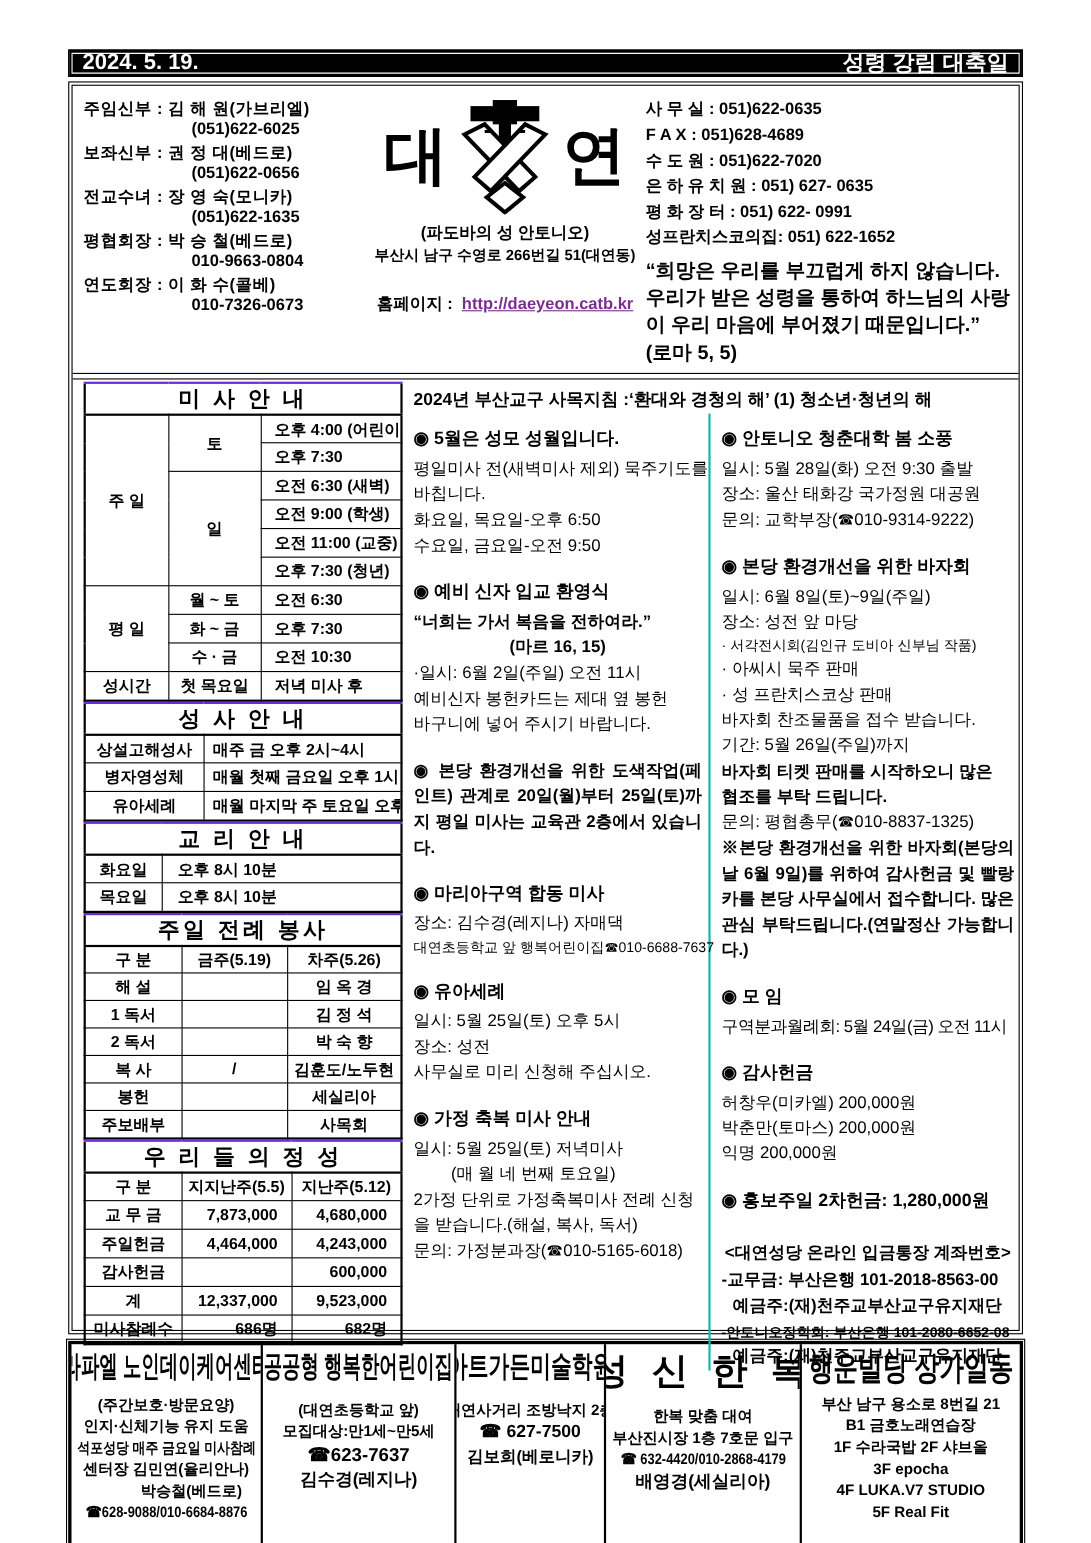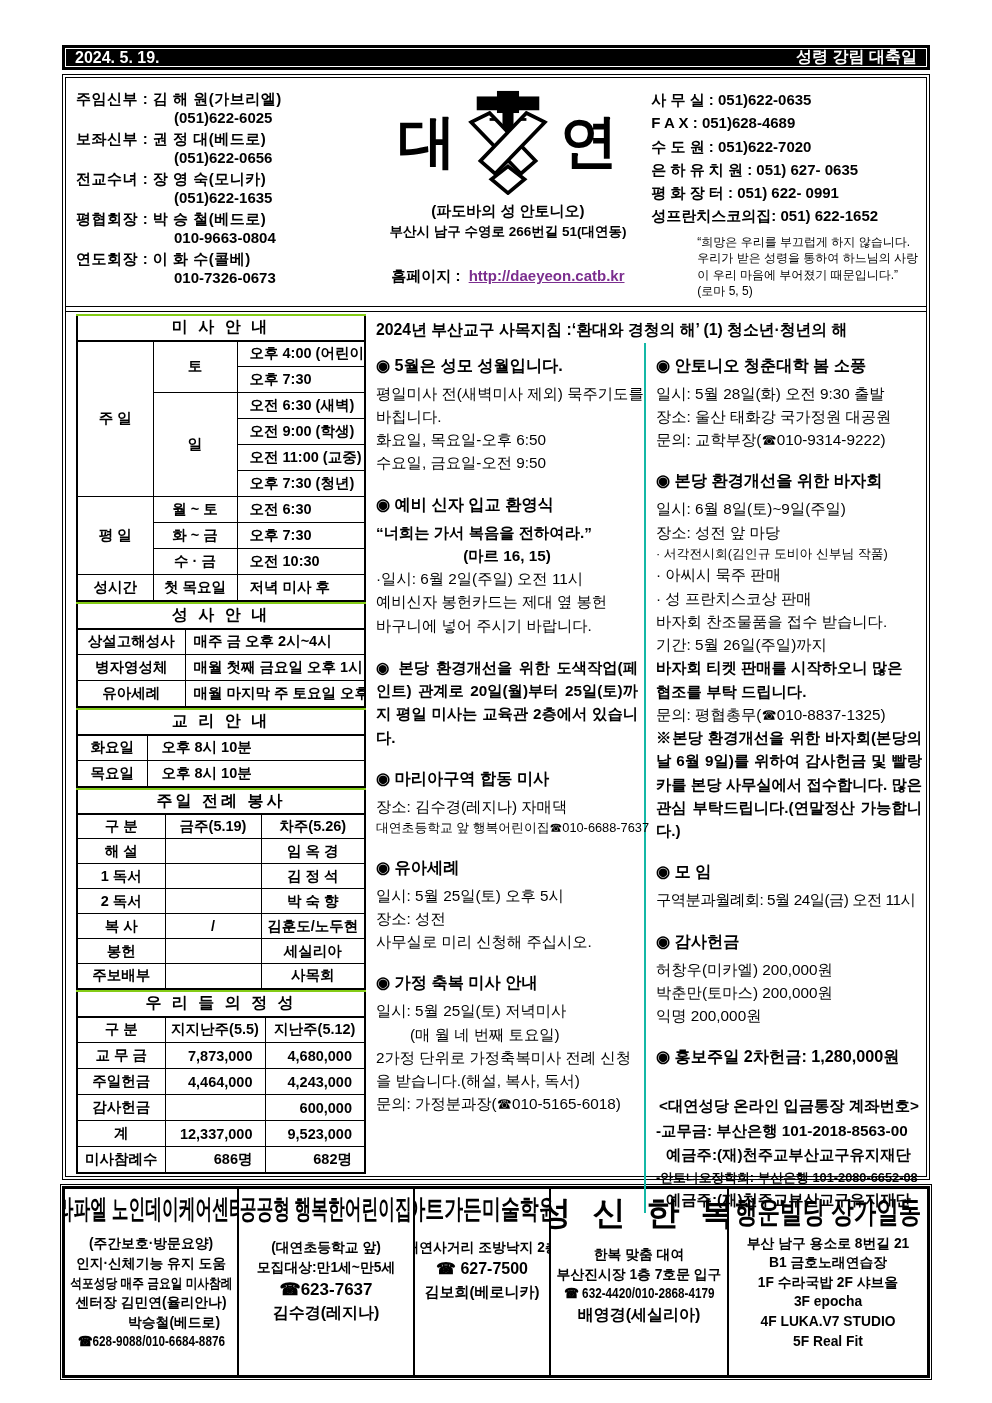--- a/index.html
+++ b/index.html
@@ -4,21 +4,21 @@
 <style>
   * { box-sizing: border-box; margin: 0; padding: 0; }
   html,body { width: 992px; background:#fff; }
   body { height: 1403px; position: relative; font-family: "Liberation Sans", sans-serif; color:#000; }
   .sheet { position:absolute; left:62px; top:45px; width:868px; }
 
   
   .topbar { height:25px; background:#000; color:#fff; border:1px solid #000;
             box-shadow: inset 0 0 0 2px #000, inset 0 0 0 3px #fff;
             display:flex; justify-content:space-between; align-items:center;
-            padding:0 12px; font-size:16px; font-weight:bold; }
+            padding:0 12px; font-size:20px; font-weight:bold; }
 
   
   .main-box { margin-top:4px; border:4px double #000; background:#fff; }
 
   
   .header-sec { display:flex; padding:8px 6px 6px 10px; min-height:168px; border-bottom:1px solid #000; }
   .clergy-block { width:300px; padding-top:4px; }
   .clergy-item { margin-bottom:4px; }
   .c-line1 { font-size:15px; font-weight:bold; letter-spacing:0.5px; }
   .c-line2 { font-size:15px; font-weight:bold; padding-left:98px; }
@@ -28,31 +28,31 @@
   .logo-char { font-size:58px; font-weight:900; line-height:1; font-family:"Liberation Serif", serif; }
   .logo-svg { width:92px; height:106px; margin:0 6px; }
   .logo-sub { font-size:15px; font-weight:bold; margin-top:6px; }
   .logo-addr { font-size:13.5px; font-weight:bold; margin-top:2px; white-space:nowrap; }
   .home-line { font-size:15px; font-weight:bold; margin-top:26px; }
   .home-url { color:#7b2e8e; text-decoration:underline; font-weight:bold; margin-left:4px; }
 
   .contacts-block { flex:1; padding:2px 2px 0 6px; }
   .contact-line { font-size:15px; font-weight:bold; line-height:1.55; white-space:nowrap; }
   .quote { margin-top:6px; }
-  .quote-line { font-size:12px; font-weight:normal; line-height:1.38; white-space:nowrap;margin-left:46px; }
+  .quote-line { font-size:18px; font-weight:bold; line-height:1.38; white-space:nowrap; }
 
   
   .content-sec { display:flex; margin-top:4px; border-top:1px solid #000; height:865px; }
   .left-col { width:302px; flex:none; padding:2px 0 0 10px; }
 
   table { border-collapse:collapse; width:290px; table-layout:fixed; }
   td { border:1px solid #000; font-size:14.5px; font-weight:bold; text-align:center;
        padding:0 2px; white-space:nowrap; overflow:hidden; }
   .tbl { border:2px solid #000; }
-  .ttl td { border-top:2px solid #84cc16; border-bottom:2px solid #000; font-size:16px; letter-spacing:3px; height:27px; }
+  .ttl td { border-top:2px solid #6d28d9; border-bottom:2px solid #000; font-size:20px; letter-spacing:3px; height:27px; }
   .mass td { height:26px; }
   .mass .time { text-align:left; padding-left:12px; }
   .sacr td { height:26px; }
   .sacr .val { text-align:left; padding-left:8px; }
   .sacr .lbl { letter-spacing:0; }
   .cate td { height:26px; }
   .cate .val { text-align:left; padding-left:14px; }
   .litu td { height:25px; }
   .offe td { height:26px; }
   .offe .num { text-align:right; padding-right:12px; }

